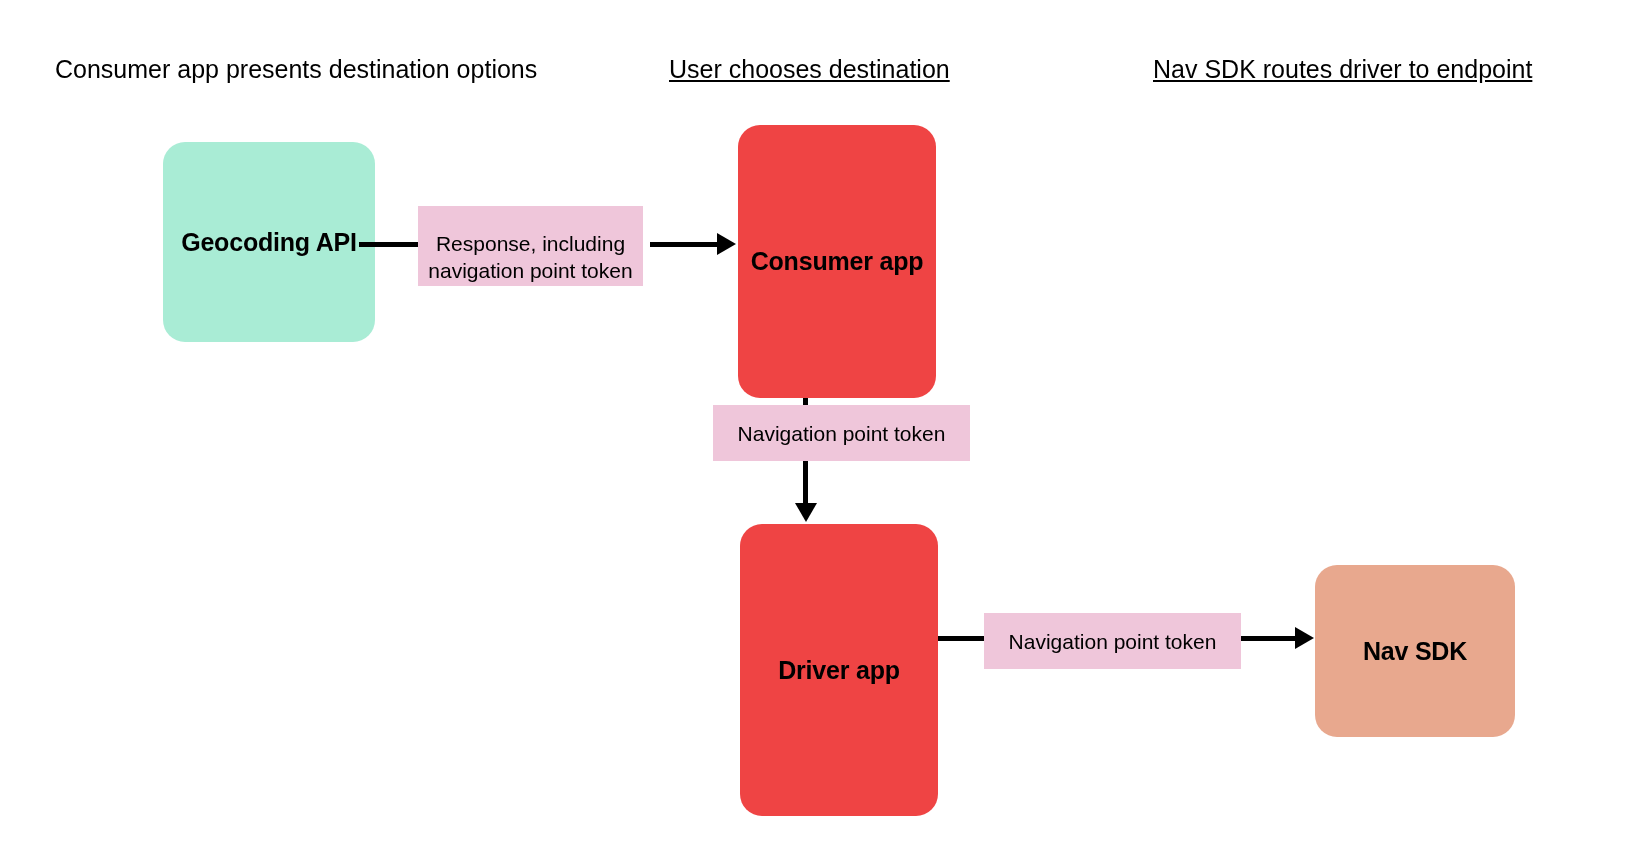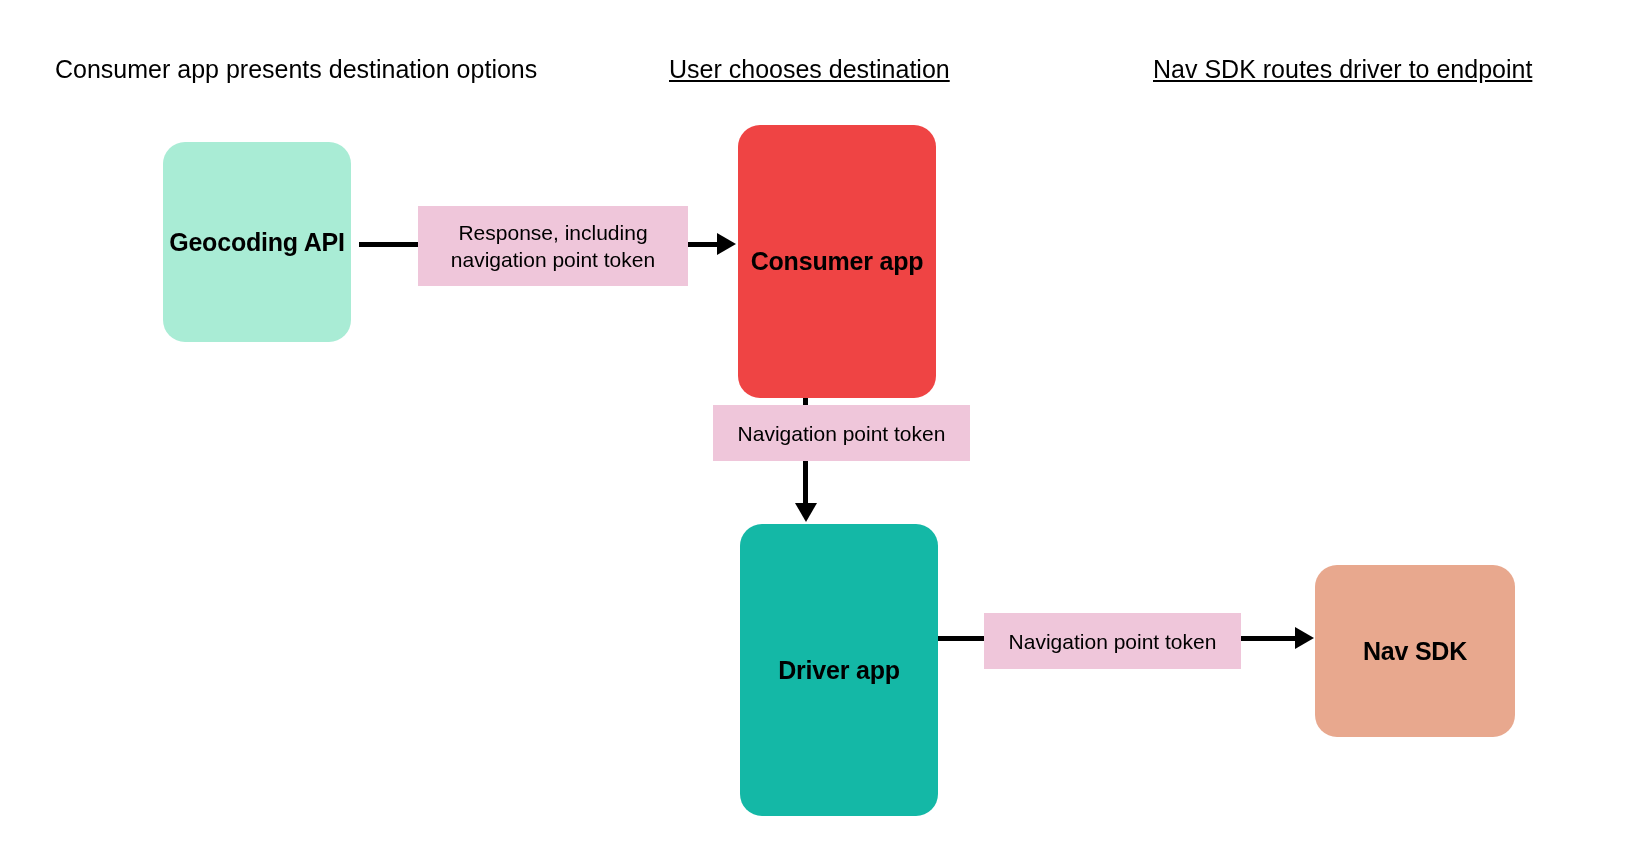--- a/index.html
+++ b/index.html
@@ -46,21 +46,21 @@
     font-size: 25px;
     font-weight: 700;
     color: #000000;
     letter-spacing: -0.2px;
     text-align: center;
     white-space: nowrap;
   }
 
   #node-geocoding {
     left: 163px; top: 142px;
-    width: 188px; height: 200px;
+    width: 212px; height: 200px;
   }
   #node-consumer {
     left: 738px; top: 125px;
     width: 198px; height: 273px;
   }
   #node-driver {
     left: 740px; top: 524px;
     width: 198px; height: 292px;
   }
   #node-navsdk {
@@ -80,22 +80,23 @@
   .edge-label-text {
     font-size: 21px;
     line-height: 27px;
     color: #000000;
     text-align: center;
     font-weight: 400;
   }
 
   #label-response {
     left: 418px; top: 206px;
-    width: 270px; height: 80px;
+    width: 225px; height: 80px;
     padding: 2px 8px;
+    align-items: flex-end;
   }
   #label-navtoken-mid {
     left: 713px; top: 405px;
     width: 257px; height: 56px;
   }
   #label-navtoken-right {
     left: 984px; top: 613px;
     width: 257px; height: 56px;
   }
 
@@ -166,21 +167,21 @@
   <div class="arrowhead-right" id="arrow-driver-nav" style="border-left-color: rgb(0, 0, 0);"></div>
 
   <div class="node" id="node-geocoding" style="background-color: rgb(169, 236, 213);">
     <span class="node-label">Geocoding API</span>
   </div>
 
   <div class="node" id="node-consumer" style="background-color: #ef4444;">
     <span class="node-label">Consumer app</span>
   </div>
 
-  <div class="node" id="node-driver" style="background-color: #14b8a6;">
+  <div class="node" id="node-driver" style="background-color: #ef4444;">
     <span class="node-label">Driver app</span>
   </div>
 
   <div class="node" id="node-navsdk" style="background-color: rgb(232, 168, 142);">
     <span class="node-label">Nav SDK</span>
   </div>
 
   <div class="edge-label" id="label-response" style="background-color: rgb(239, 198, 218);">
     <span class="edge-label-text">Response, including navigation point token</span>
   </div>

